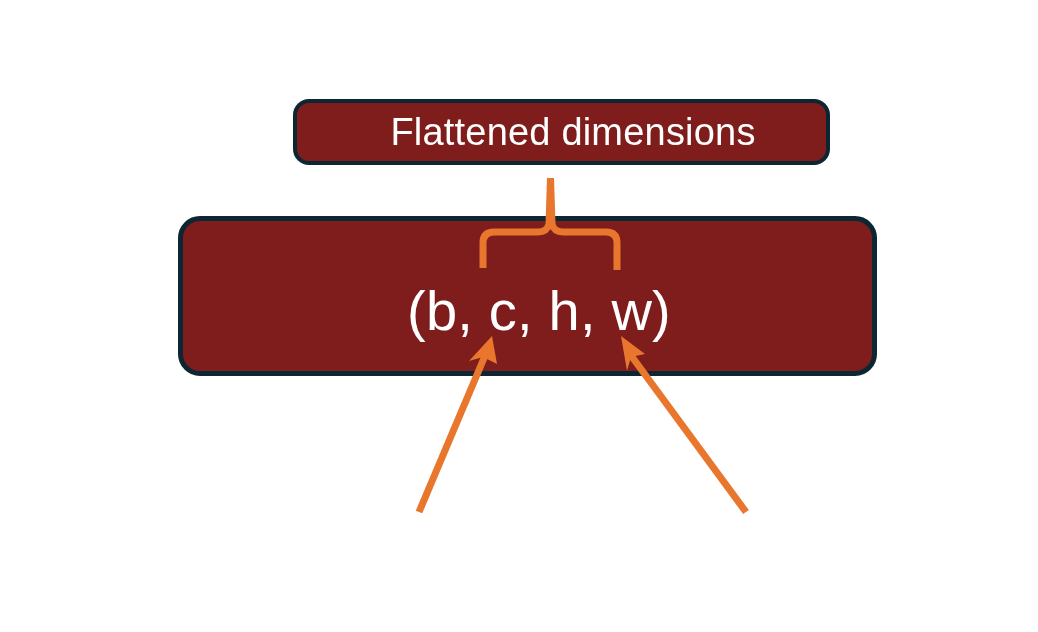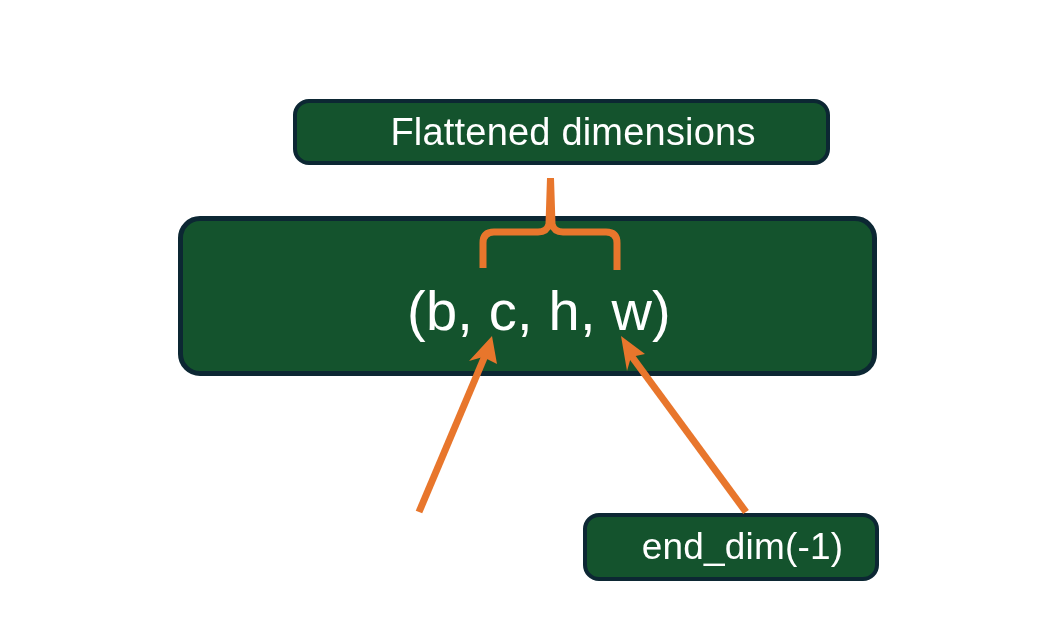--- a/index.html
+++ b/index.html
@@ -13,21 +13,21 @@
   #canvas {
     position: relative;
     width: 1038px;
     height: 632px;
     background: #ffffff;
     overflow: hidden;
   }
   .node-box {
     position: absolute;
     box-sizing: border-box;
-    background: #14532d;
+    background: #7f1d1d;
     border: 4px solid #0c2733;
     border-radius: 14px;
     display: flex;
     align-items: center;
     justify-content: center;
     color: #ffffff;
     font-weight: 400;
     letter-spacing: 0.2px;
     z-index: 2;
     padding-left: 23px;
@@ -104,23 +104,20 @@
 
   <div class="node-box" id="box-flattened">
     <span class="node-label">Flattened dimensions</span>
   </div>
 
   <div class="node-box" id="box-shape">
     <span class="shape-label">(b, c, h, w)</span>
   </div>
 
 
-  <div class="node-box" id="box-end-dim">
-    <span class="node-label">end_dim(-1)</span>
-  </div>
 
   <svg id="connectors" viewBox="0 0 1038 632">
 
     <path class="brace-path" d="M 483 268
              L 483 243
              Q 483 232 494 232
              L 538 232
              Q 547 232 549 224
              L 550.5 178
              L 552 224

